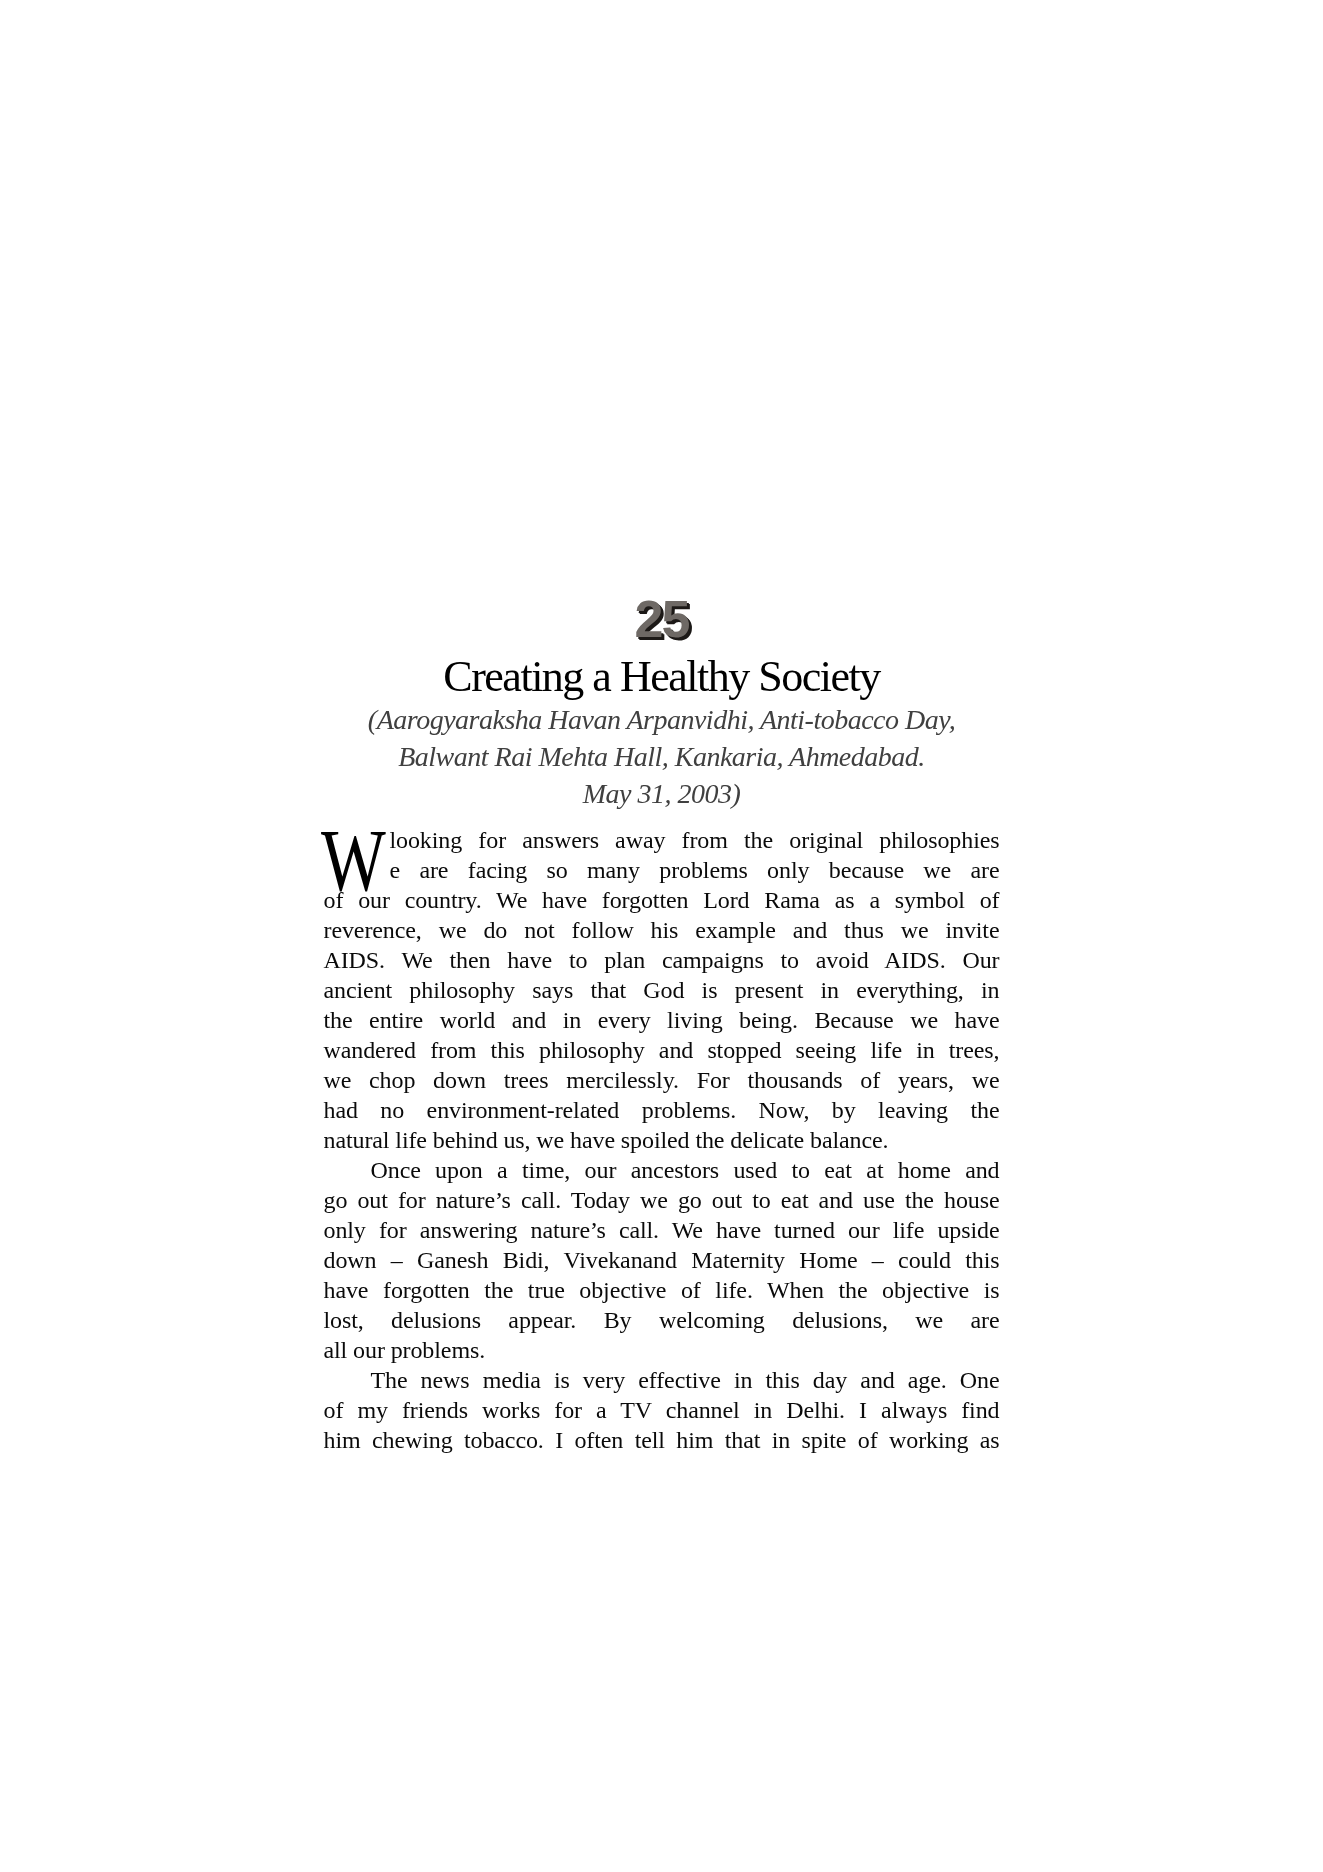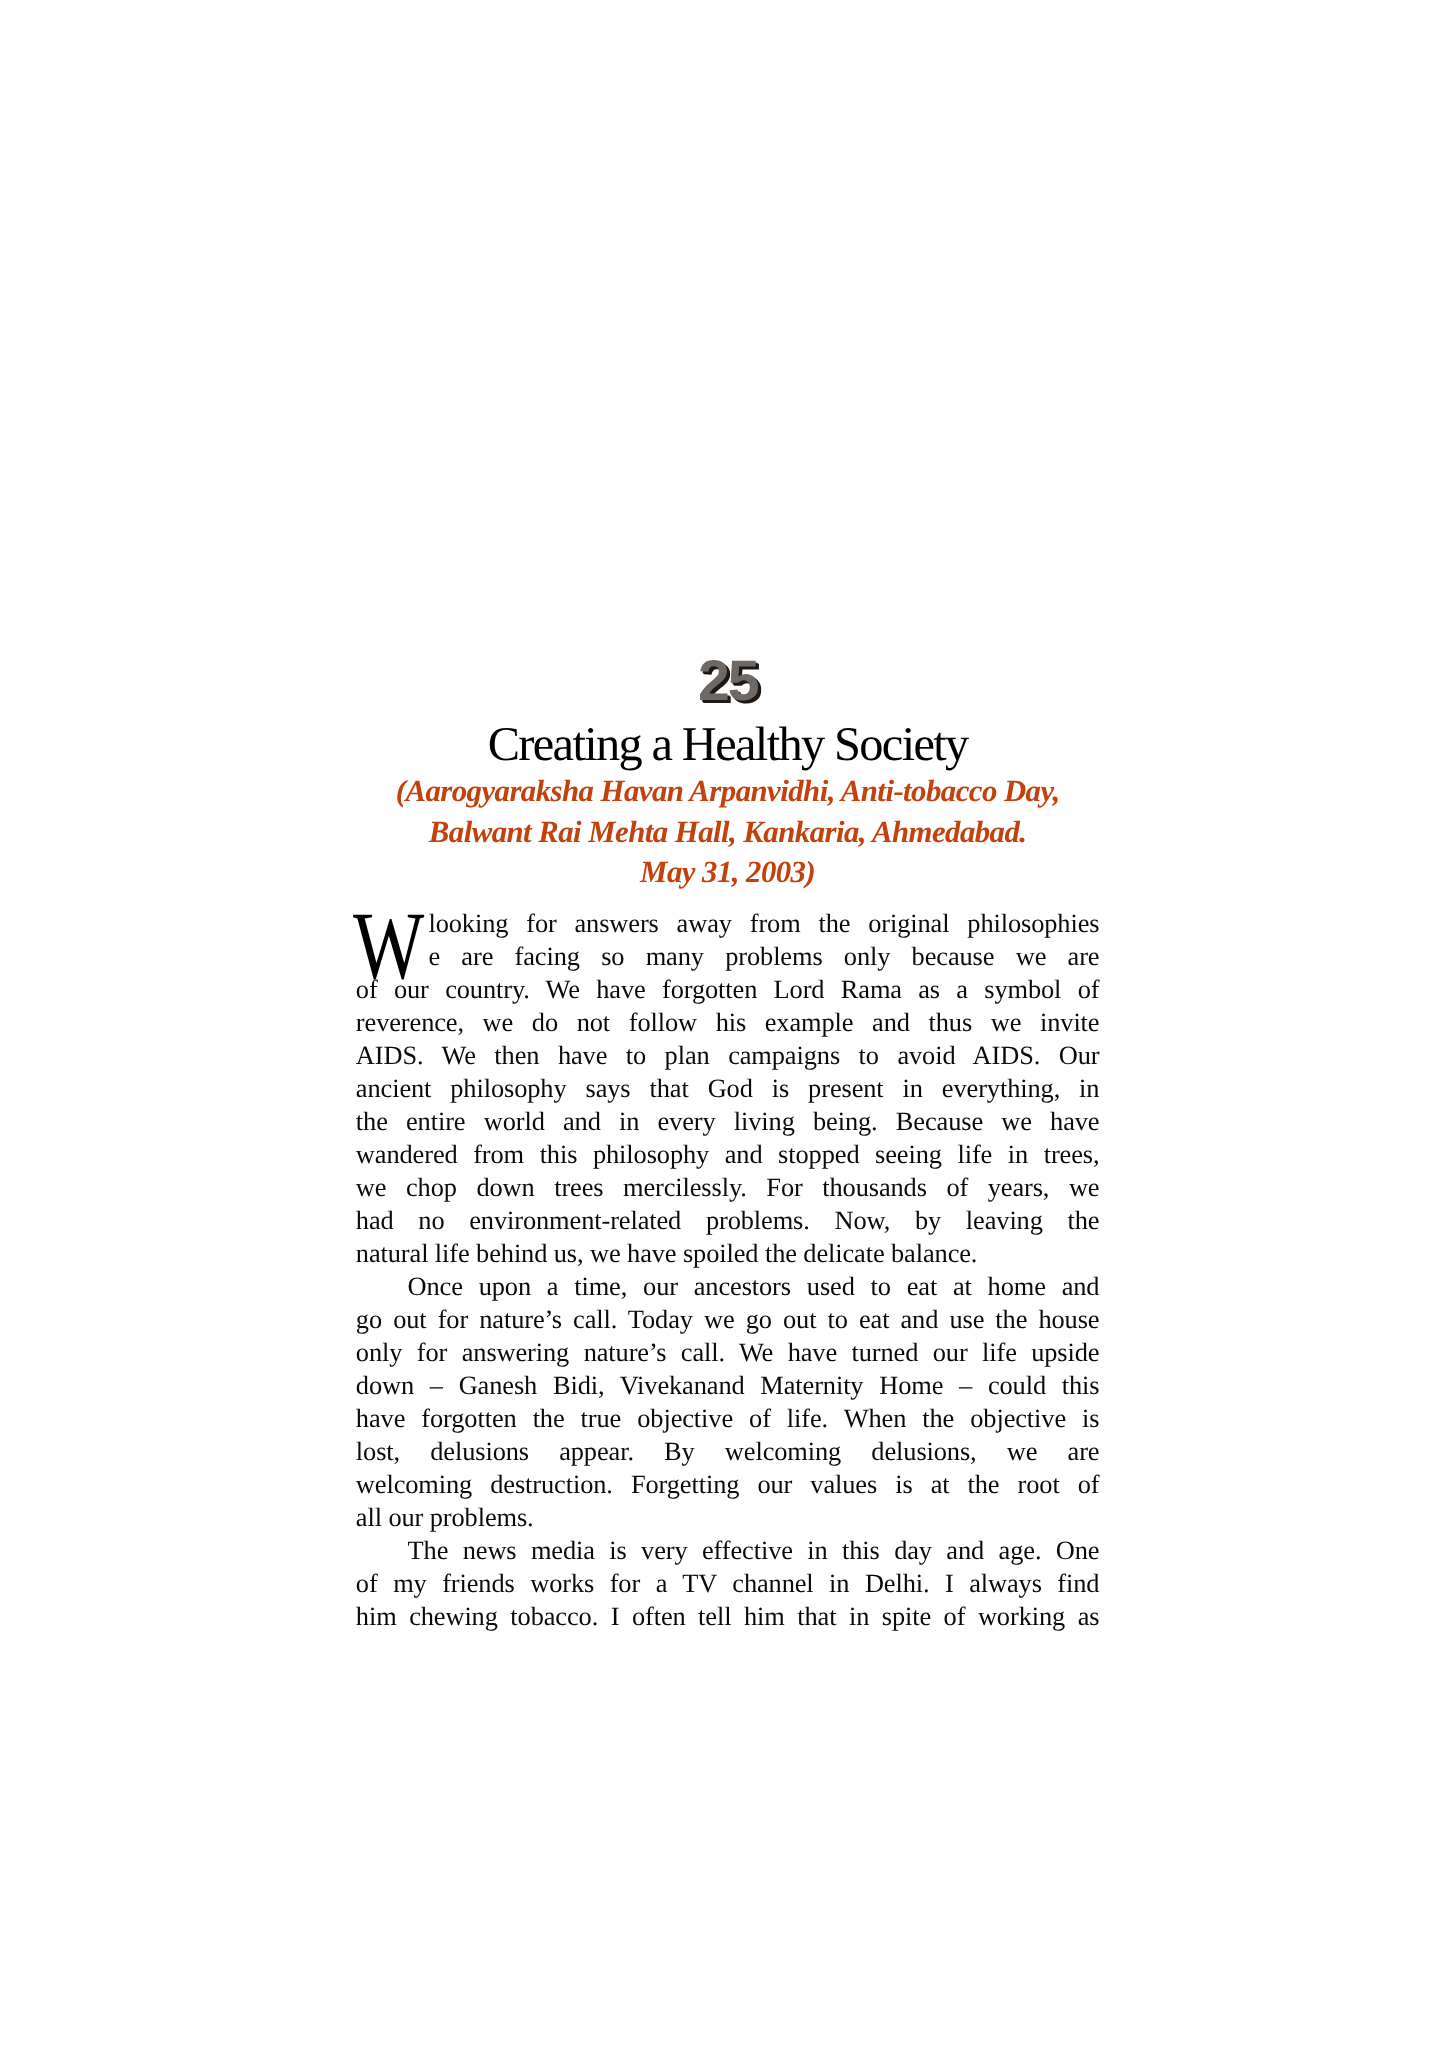--- a/index.html
+++ b/index.html
@@ -33,26 +33,26 @@
     text-align: center;
     font-weight: normal;
     font-size: 44px;
     line-height: 1;
     letter-spacing: -1.5px;
     color: #000;
   }
   .subtitle {
     margin-top: 2px;
     text-align: center;
-    font-weight: bold;
+    font-weight: normal;
     font-style: italic;
     font-size: 28px;
     line-height: 37px;
     letter-spacing: -0.5px;
-    color: #c2410c;
+    color: #404040;
   }
   .body-text {
     margin-top: 13px;
     position: relative;
     font-size: 24px;
     line-height: 30px;
     letter-spacing: -0.1px;
   }
   .bl {
     text-align: justify;
@@ -106,21 +106,20 @@
       <div class="bl lastline">natural life behind us, we have spoiled the delicate balance.</div>
     </div>
 
     <div>
       <div class="bl indent">Once upon a time, our ancestors used to eat at home and</div>
       <div class="bl">go out for nature’s call. Today we go out to eat and use the house</div>
       <div class="bl">only for answering nature’s call. We have turned our life upside</div>
       <div class="bl">down – Ganesh Bidi, Vivekanand Maternity Home – could this</div>
       <div class="bl">have forgotten the true objective of life. When the objective is</div>
       <div class="bl">lost, delusions appear. By welcoming delusions, we are</div>
-      <div class="bl">welcoming destruction. Forgetting our values is at the root of</div>
       <div class="bl lastline">all our problems.</div>
     </div>
 
     <div>
       <div class="bl indent">The news media is very effective in this day and age. One</div>
       <div class="bl">of my friends works for a TV channel in Delhi. I always find</div>
       <div class="bl">him chewing tobacco. I often tell him that in spite of working as</div>
     </div>
   </div>
 

